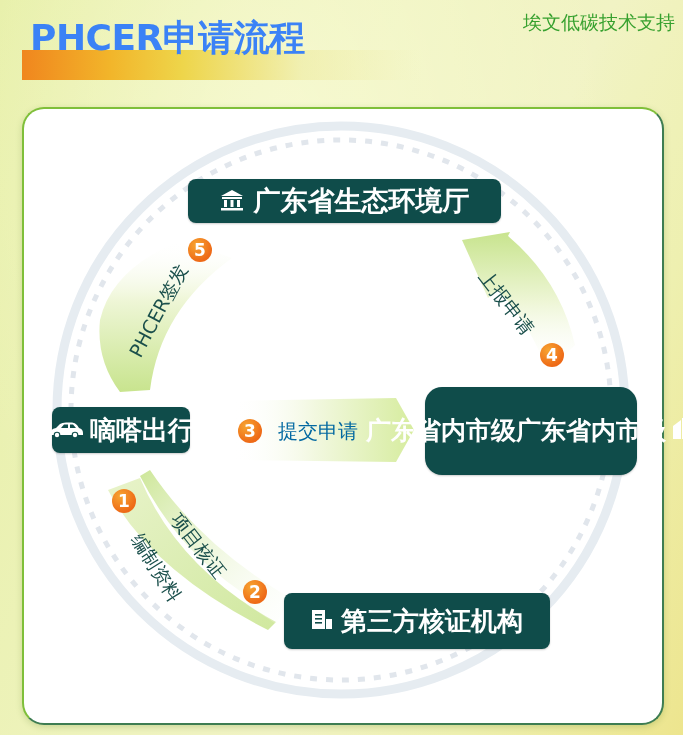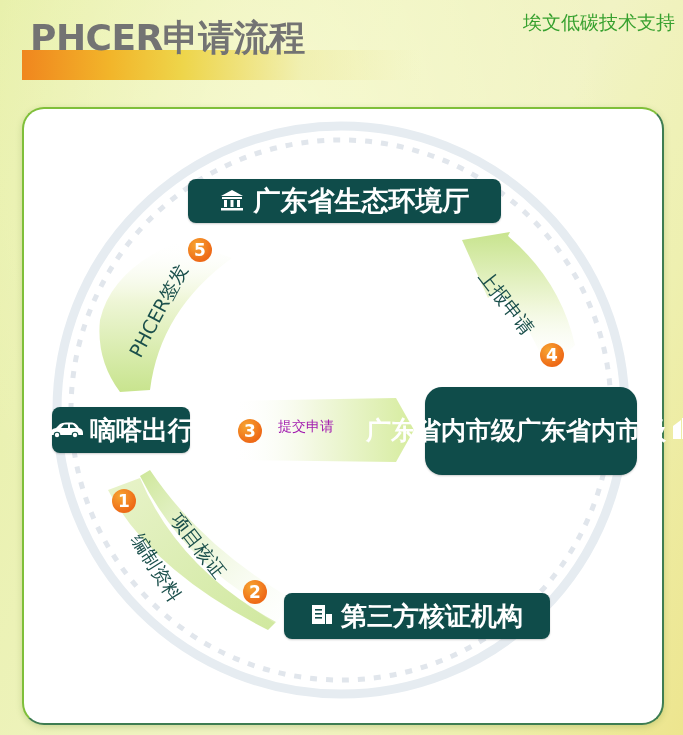--- a/index.html
+++ b/index.html
@@ -13,21 +13,21 @@
     background: radial-gradient(ellipse at 40% 20%, rgba(255,255,230,0.55), rgba(255,255,230,0) 60%);
     pointer-events: none;
   }
   .title-wrap { position: absolute; left: 22px; top: 10px; height: 62px; width: 420px; }
   .title-bar {
     position: absolute; left: 0; top: 40px; width: 400px; height: 30px;
     background: linear-gradient(90deg, #f0861e 0%, #f2b52a 22%, #eed54a 40%, rgba(238,235,160,0.6) 70%, rgba(238,235,160,0) 100%);
   }
   .title-text {
     position: absolute; left: 8px; top: 4px; margin: 0;
-    font-size: 36px; font-weight: bold; color: #737373; letter-spacing: -0.5px;
+    font-size: 36px; font-weight: bold; color: #3b82f6; letter-spacing: -0.5px;
     font-family: "DejaVu Sans", sans-serif;
   }
   .support {
     position: absolute; right: 8px; top: 10px;
     font-size: 19px; color: #37a12f; font-family: Liberation Sans, sans-serif;
   }
   .card {
     position: absolute; left: 22px; top: 107px; width: 642px; height: 618px;
     background: #ffffff; border-radius: 22px; box-sizing: border-box;
     border: 2px solid #7fbf3a;
@@ -41,33 +41,33 @@
     font-weight: bold; box-shadow: 0 1px 2px rgba(0,0,0,0.2);
   }
   .node .lbl { white-space: nowrap; }
   .node-province { left: 188px; top: 179px; width: 313px; height: 44px; font-size: 27px; gap: 10px; }
   .node-didi { left: 52px; top: 407px; width: 138px; height: 46px; font-size: 26px; gap: 6px; }
   .node-city {
     left: 425px; top: 387px; width: 212px; height: 88px; font-size: 25px;
     line-height: 36px; border-radius: 17px;
   }
   .node-city .row { display: flex; align-items: center; gap: 6px; }
-  .node-third { left: 284px; top: 593px; width: 266px; height: 46px; font-size: 26px; gap: 8px; }
+  .node-third { left: 284px; top: 593px; width: 266px; height: 56px; font-size: 26px; gap: 8px; }
   .icon { display: inline-block; }
   .badge {
     position: absolute; width: 24px; height: 24px; border-radius: 50%;
     background: radial-gradient(circle at 35% 30%, #f7a531, #ee6a17 70%);
     color: #fff; font-weight: bold; font-size: 17px; line-height: 24px; text-align: center;
     font-family: "DejaVu Sans", sans-serif;
   }
   .arc-label {
     position: absolute; color: #1a4f4b; font-size: 19px; white-space: nowrap;
     transform-origin: center center;
   }
-  .step3-text { position: absolute; left: 278px; top: 418px; font-size: 14px; color: #a21caf; }
+  .step3-text { position: absolute; left: 278px; top: 418px; font-size: 20px; color: #0369a1; }
 </style>
 </head>
 <body>
 
 <div class="bg-sheen"></div>
 
 <div class="title-wrap">
   <div class="title-bar"></div>
   <h1 class="title-text">PHCER申请流程</h1>
 </div>

